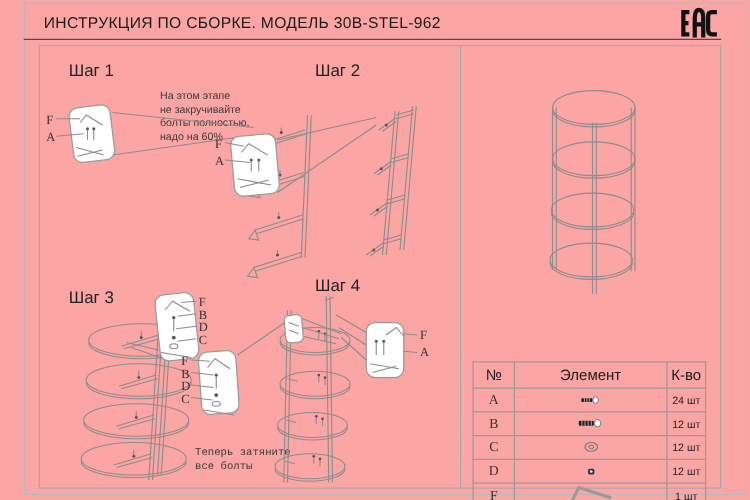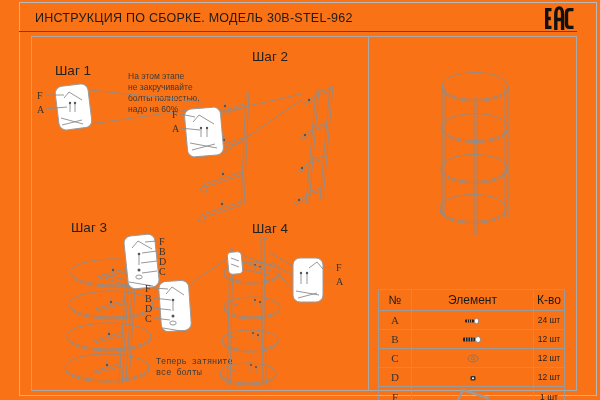--- a/index.html
+++ b/index.html
@@ -1,16 +1,16 @@
 <!DOCTYPE html>
 <html><head>
 <meta charset="utf-8">
 <style>
   html,body{margin:0;padding:0;background:#fff;}
-  .page{position:relative;width:600px;height:400px;background:#f97316;overflow:hidden;
+  .page{position:relative;width:600px;height:400px;background:#fca5a5;overflow:hidden;
         font-family:"Liberation Sans",sans-serif;color:#1f1f1f;}
   .abs{position:absolute;}
   .outer-frame{left:19px;top:2px;width:578px;height:394px;border:1px solid #b9b9b9;box-sizing:border-box;}
   .doc-title{left:35px;top:11px;font-size:12.5px;letter-spacing:.25px;color:#1b1b1b;}
   .title-rule{left:19px;top:31px;width:558px;height:1px;background:#4d4d4d;}
   .main-box{left:31px;top:36px;width:546px;height:355px;border:1px solid #a9a9a9;box-sizing:border-box;}
   .panel-divider{left:368px;top:36px;width:1px;height:355px;background:#a9a9a9;}
   .step-title{font-size:13.5px;color:#222;}
   .note{font-size:8.5px;line-height:1.3;color:#3a3a3a;white-space:pre-line;}
   .hw-title{left:385px;top:265px;font-size:12.5px;color:#1b1b1b;}
@@ -38,23 +38,23 @@
   <svg class="abs" style="left:542px;top:5px;" width="34" height="26" viewBox="0 0 34 26">
     <path class="eacs" d="M9.5 4.6 H4.7 V22.4 H9.5 M4.7 13.5 H8.8"></path>
     <path class="eacs" d="M13.8 25 V10 Q13.8 2.9 17.2 2.9 Q20.6 2.9 20.6 10 V25 M13.8 14.5 H20.6"></path>
     <path class="eacs" d="M31.5 4.6 H27.5 Q24.5 4.6 24.5 8 V19 Q24.5 22.4 27.5 22.4 H31.5"></path>
   </svg>
 
   <div class="abs title-rule"></div>
   <div class="abs main-box"></div>
   <div class="abs panel-divider"></div>
 
-  <div class="abs step-title" style="left:55px;top:63px;">Шаг 1</div>
+  <div class="abs step-title" style="left:55px;top:49px;">Шаг 1</div>
   <div class="abs step-title" style="left:252px;top:49px;text-align:center;">Шаг 2</div>
-  <div class="abs step-title" style="left:55px;top:220px;margin-left:16px;">Шаг 3</div>
+  <div class="abs step-title" style="left:55px;top:230px;">Шаг 3</div>
   <div class="abs step-title" style="left:252px;top:221px;">Шаг 4</div>
 
   <div class="abs note" style="left:128px;top:71px;width:100px;">На этом этапе
 не закручивайте
 болты полностью,
 надо на 60%</div>
   <div class="abs note" style="left:156px;top:357px;width:90px;font-family:Liberation Mono, monospace;">Теперь затяните
 все болты</div>
 
   <svg class="abs" style="left:31px;top:36px;" width="337" height="355" viewBox="0 0 337 355">

